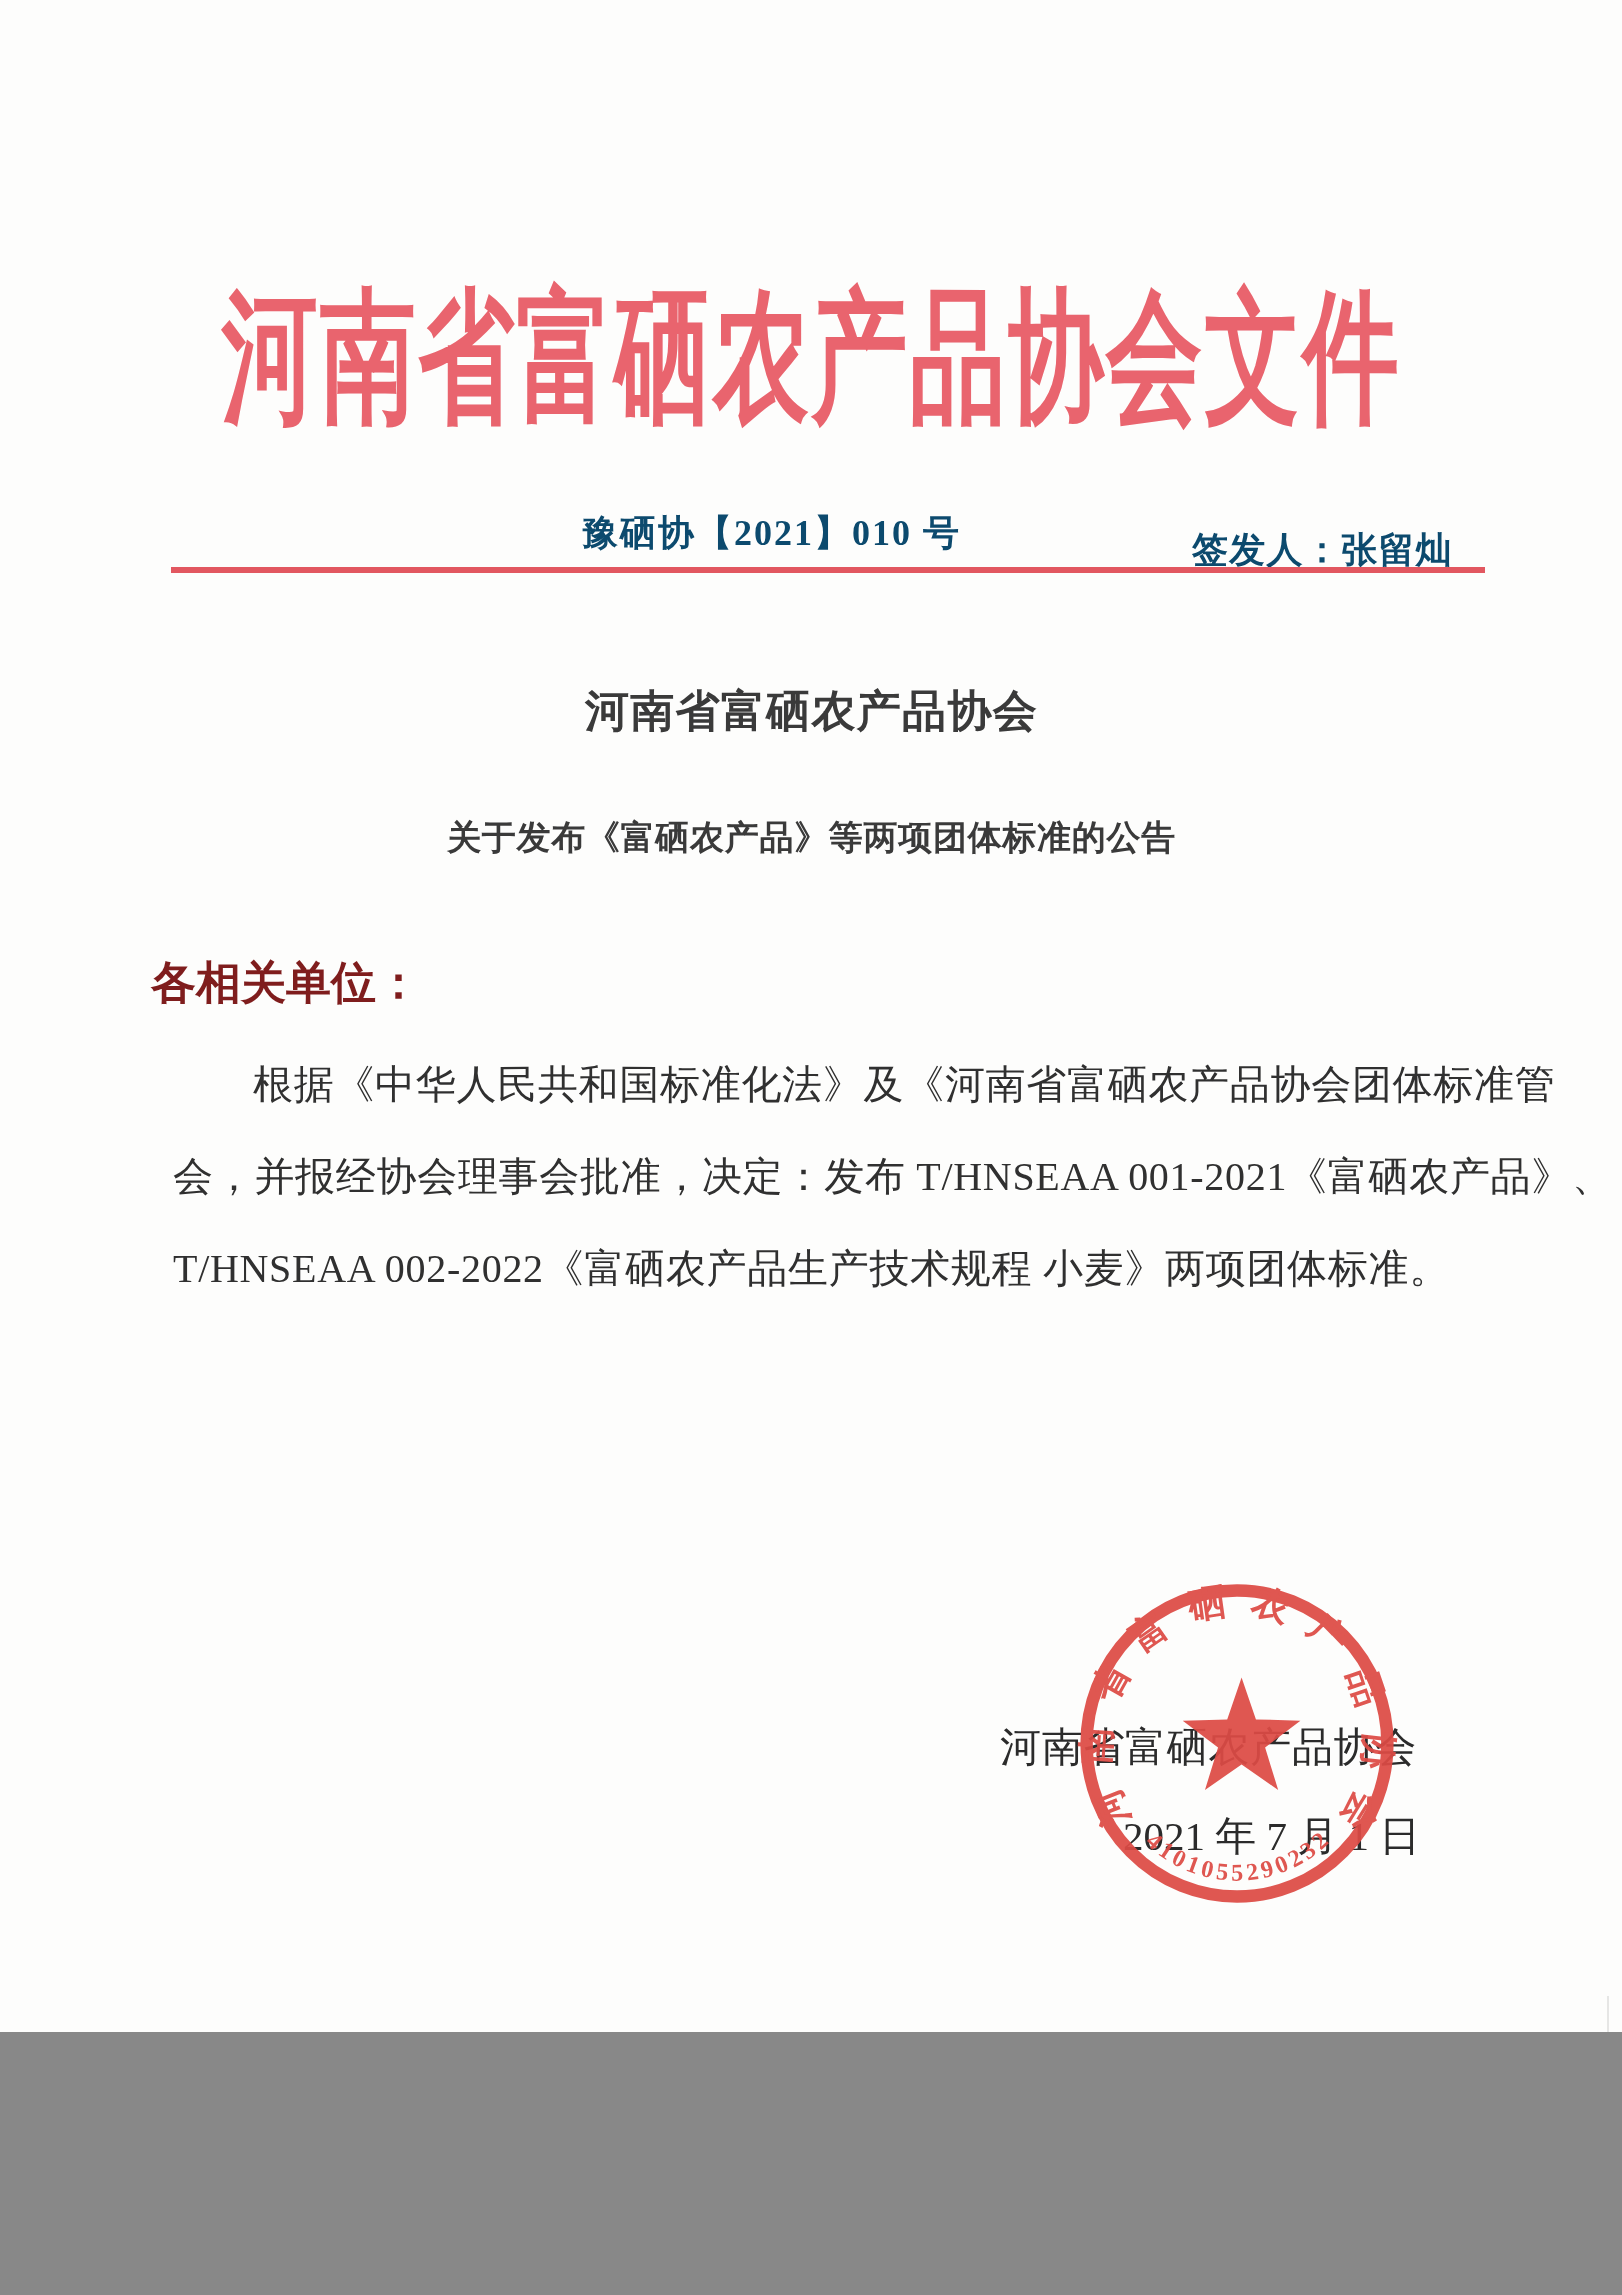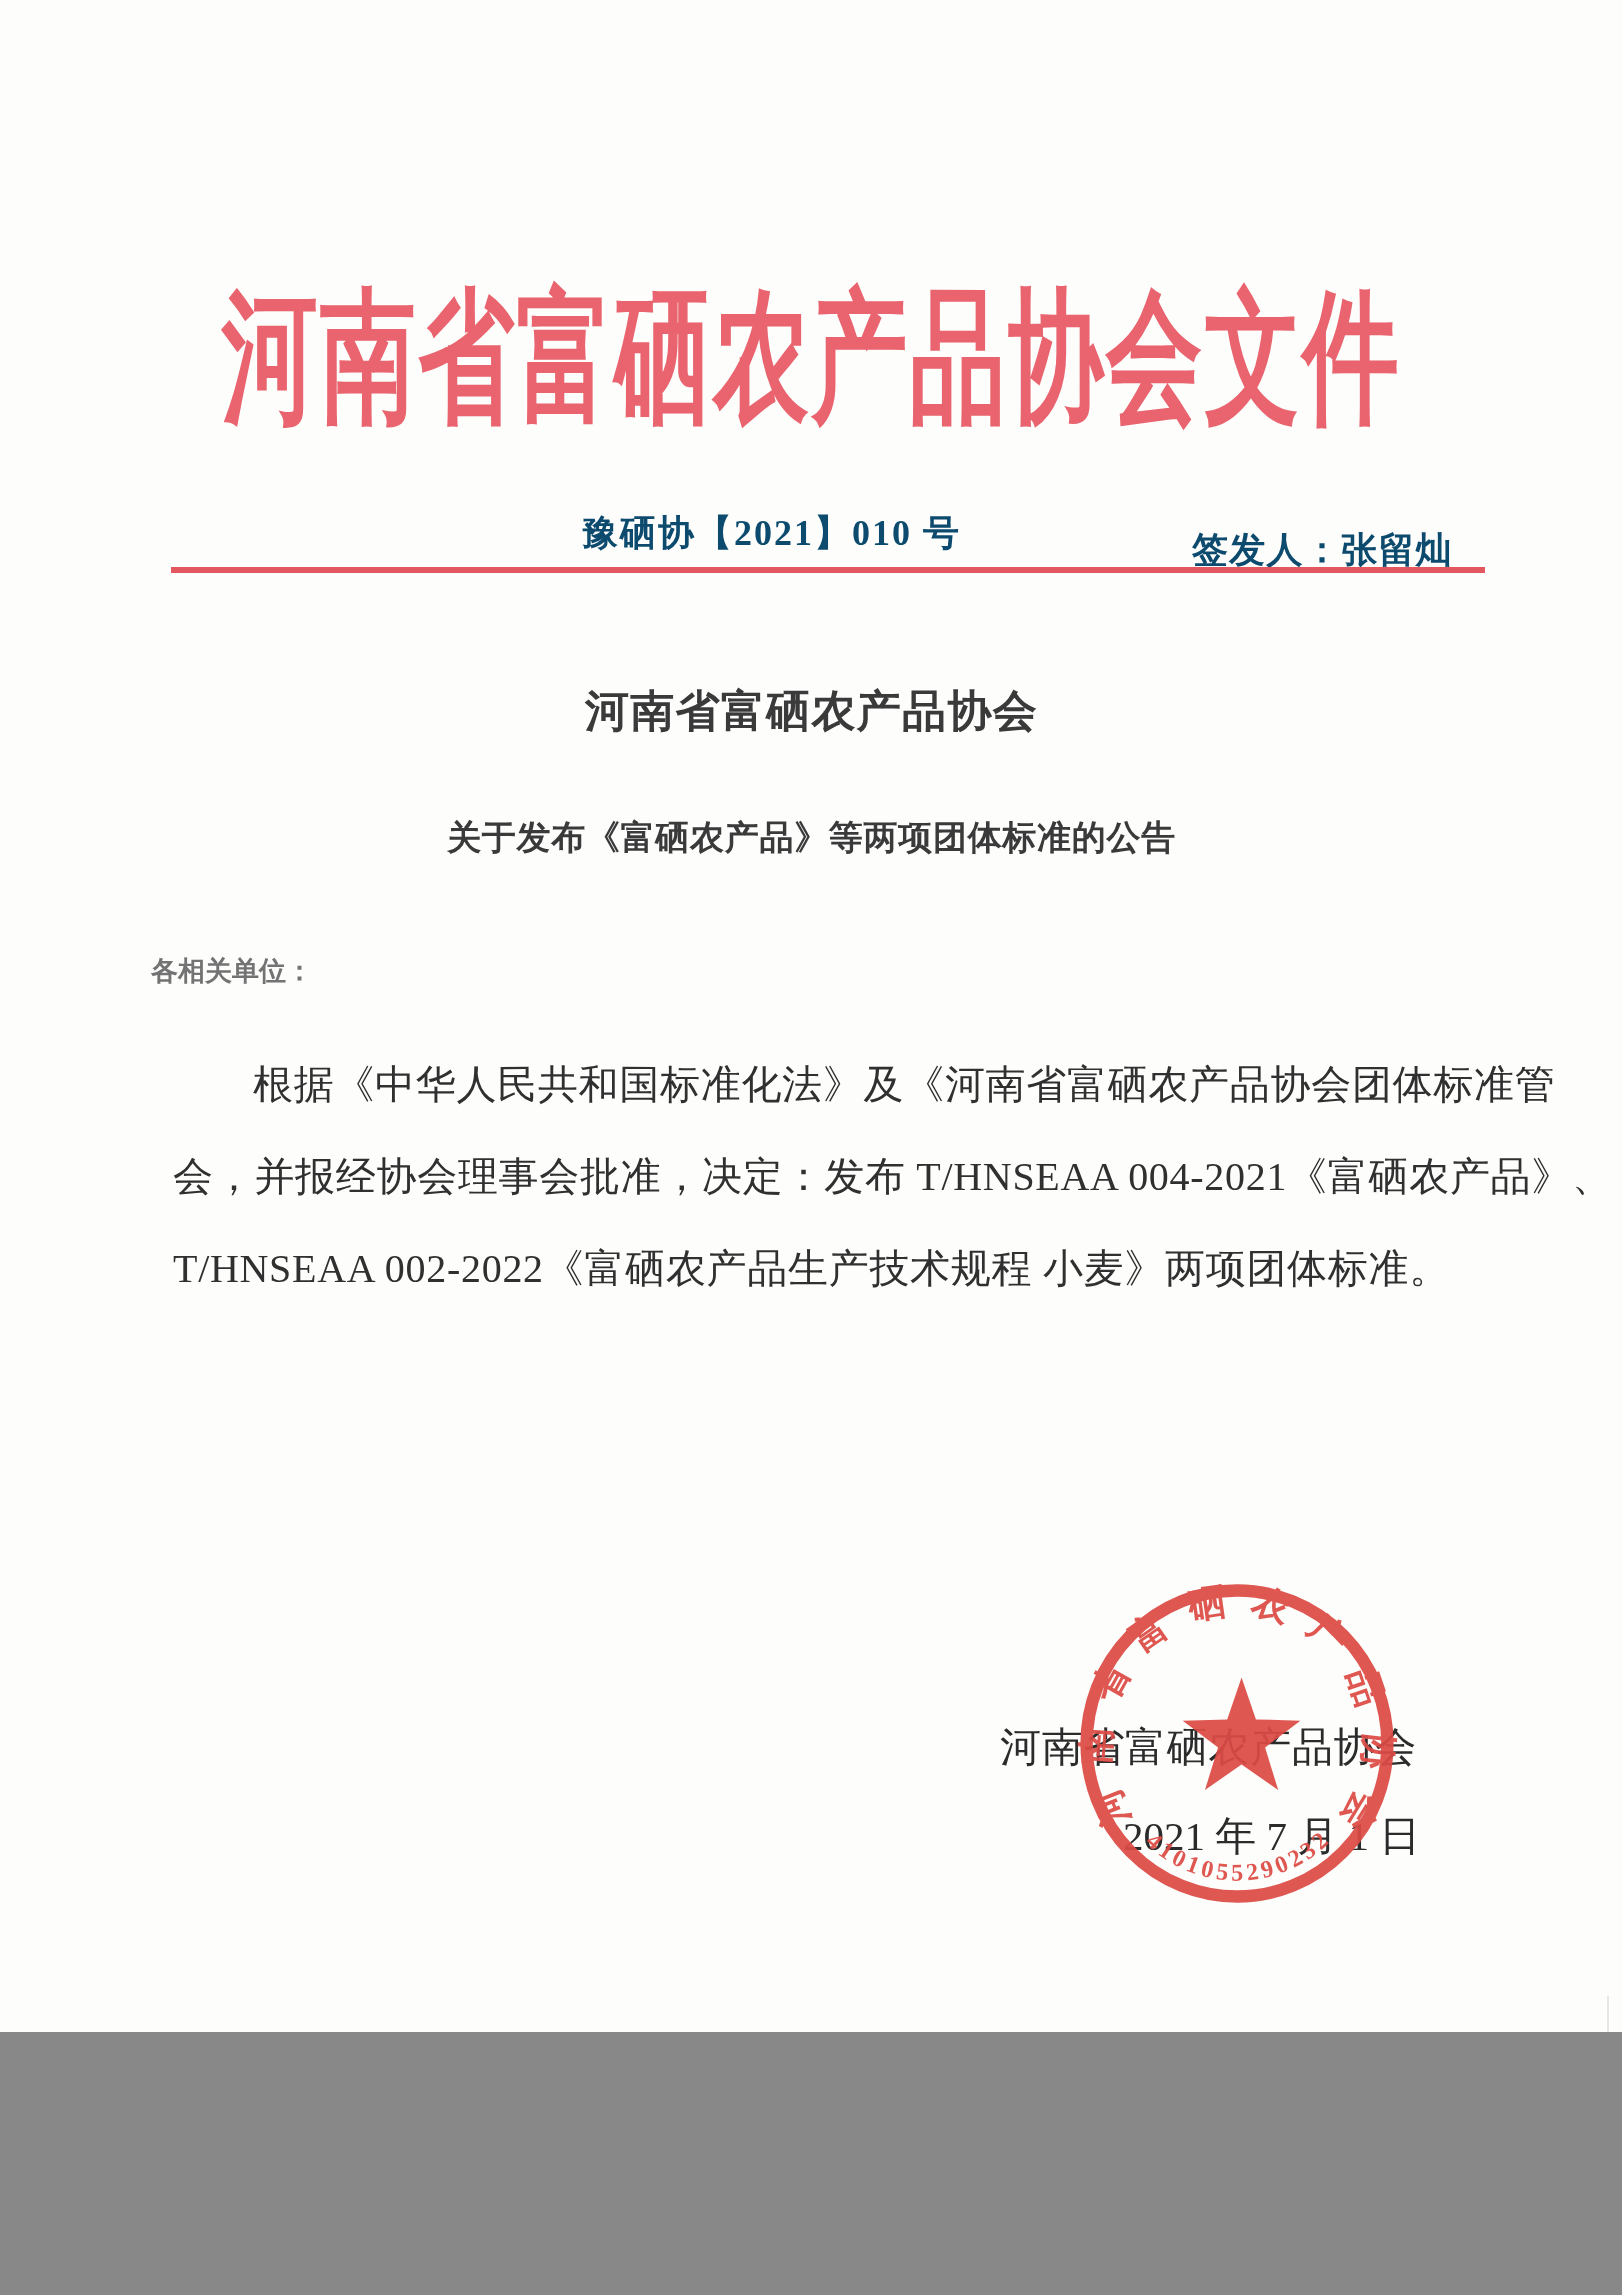--- a/index.html
+++ b/index.html
@@ -32,21 +32,21 @@
   .red-rule{position:absolute;top:567px;left:171px;width:1314px;height:5.9px;background:#e25760;}
 
   .doc-title{position:absolute;left:0;width:100%;text-align:center;
     font-family:"Liberation Sans","DejaVu Sans",sans-serif;
     font-weight:bold;color:#3a3a3a;white-space:nowrap;}
   .title-line1{top:682px;font-size:44px;letter-spacing:1.3px;}
   .title-line2{top:775px;font-size:34px;letter-spacing:0.7px;margin-top:40px;}
 
   .salutation{position:absolute;top:953px;left:151px;
     font-family:"Liberation Sans","DejaVu Sans",sans-serif;
-    font-weight:bold;font-size:27px;color:#737373;}
+    font-weight:bold;font-size:45px;color:#7f1d1d;}
 
   .body-text{position:absolute;top:1039px;left:151px;width:1328px;
     font-size:40px;color:#303030;}
   .body-line{height:92px;line-height:92px;white-space:nowrap;letter-spacing:0.7px;margin-left:22px;}
   .body-line.indent{padding-left:80px;}
 
   .signature{position:absolute;top:1720px;left:1000px;
     font-size:41px;color:#2b2b2b;white-space:nowrap;letter-spacing:0.7px;z-index:1;}
   .sign-date{position:absolute;top:1809px;left:1123px;
     font-size:41px;color:#2b2b2b;white-space:nowrap;z-index:1;}
@@ -73,21 +73,21 @@
 
   <div class="red-rule"></div>
 
   <div class="doc-title title-line1">河南省富硒农产品协会</div>
   <div class="doc-title title-line2">关于发布《富硒农产品》等两项团体标准的公告</div>
 
   <div class="salutation">各相关单位：</div>
 
   <div class="body-text">
     <div class="body-line indent">根据《中华人民共和国标准化法》及《河南省富硒农产品协会团体标准管</div>
-    <div class="body-line">会，并报经协会理事会批准，决定：发布 T/HNSEAA 004-2021《富硒农产品》、</div>
+    <div class="body-line">会，并报经协会理事会批准，决定：发布 T/HNSEAA 001-2021《富硒农产品》、</div>
     <div class="body-line">T/HNSEAA 002-2022《富硒农产品生产技术规程 小麦》两项团体标准。</div>
   </div>
 
   <div class="signature">河南省富硒农产品协会</div>
   <div class="sign-date">2021 年 7 月 1 日</div>
 
   <svg class="seal" viewBox="0 0 520 548">
     <defs>
       <path id="arcTop" d="M 100,383 A 195,200 0 1 1 420,383" fill="none"></path>
       <path id="arcBottom" d="M 115,416 A 205,210 0 0 0 405,416" fill="none"></path>

